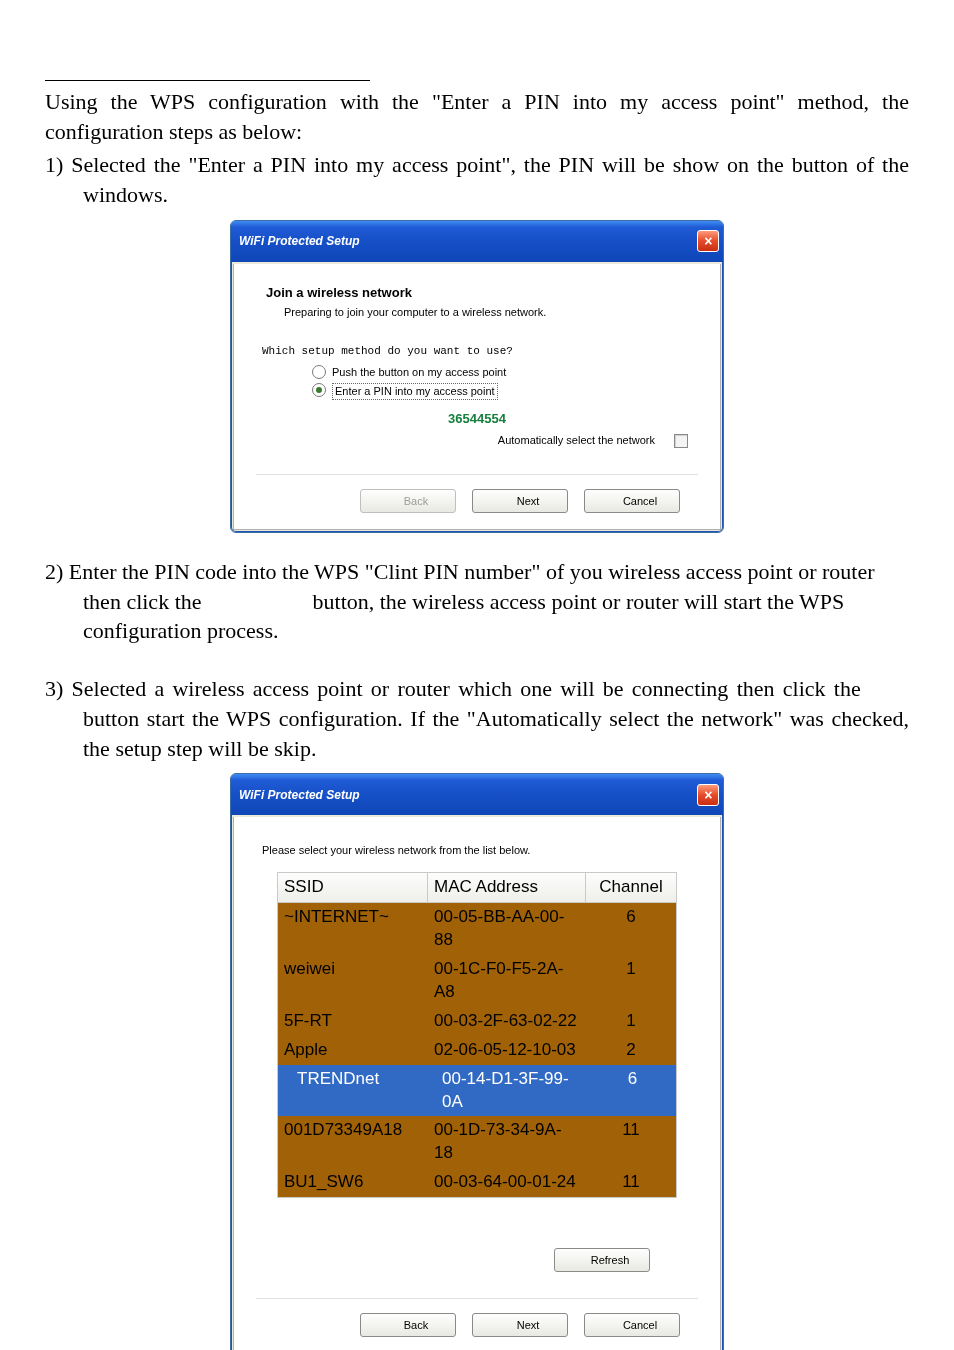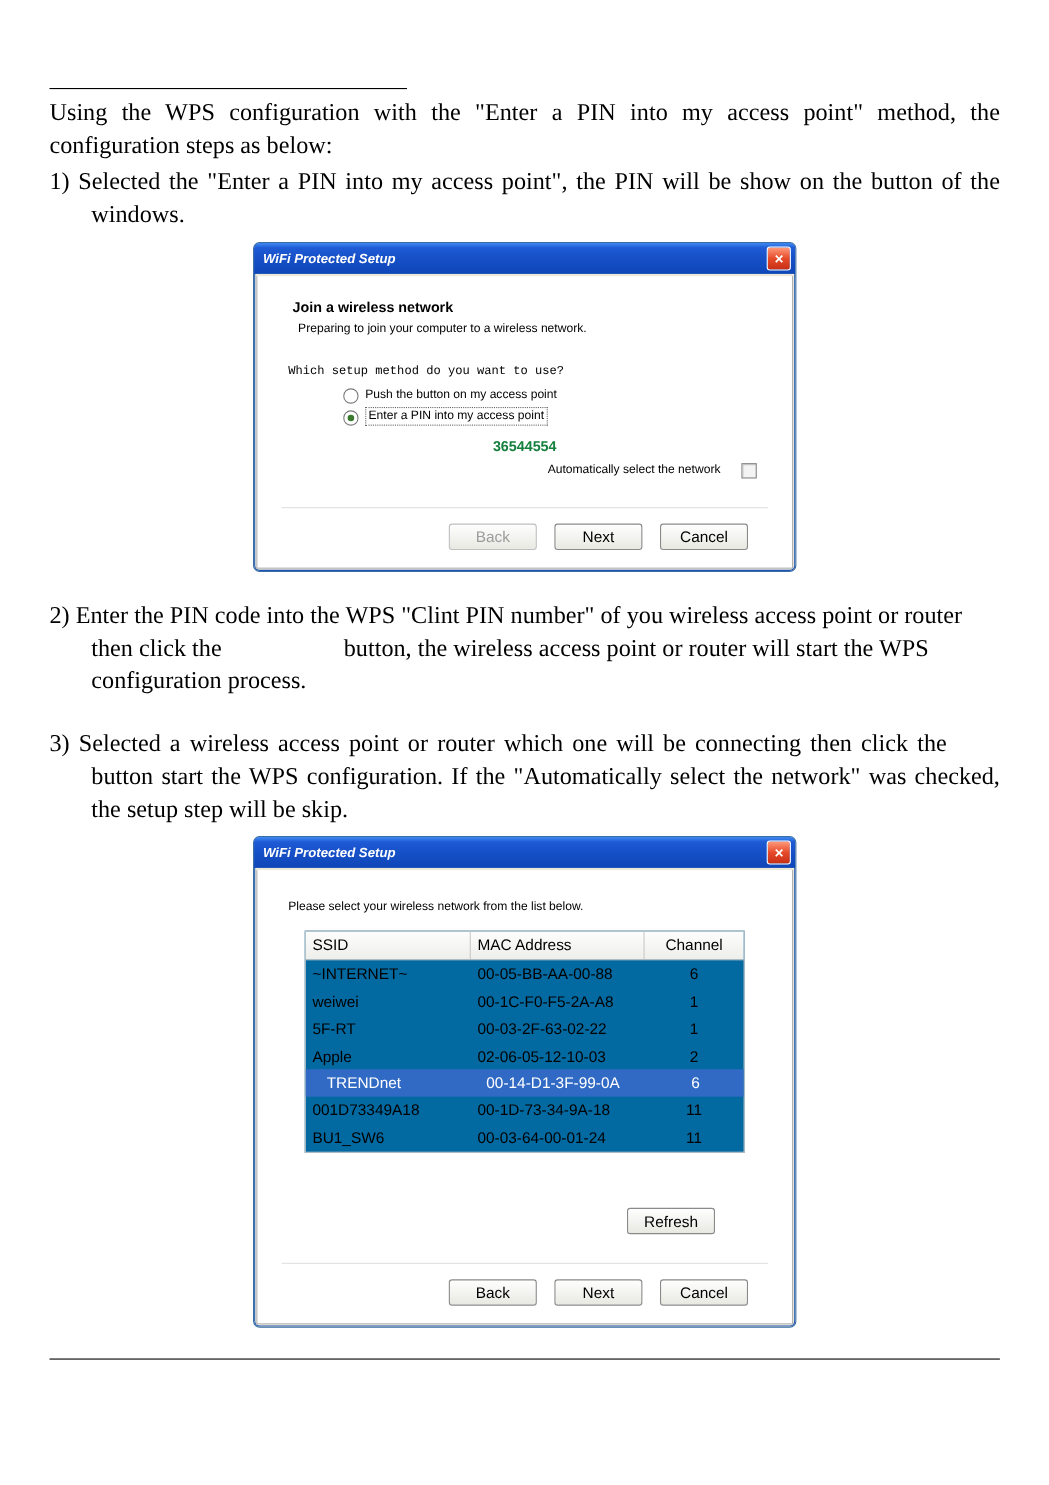--- a/index.html
+++ b/index.html
@@ -3,41 +3,41 @@
 <meta charset="utf-8">
 <style>
   html,body{margin:0;padding:0;background:#fff;color:#000;}
   .page{width:954px;margin:0 auto;padding:80px 45px 30px;box-sizing:border-box;font-family:"Times New Roman",serif;font-size:22px;line-height:1.35;}
   .hr-top{border-top:1.5px solid #000;width:325px;margin:0 0 6px;}
   .body-text{text-align:justify;}
   .num-item{margin-top:4px;}
   .indent{padding-left:38px;text-indent:-38px;}
   .dialog-wrap{display:flex;justify-content:center;margin:10px 0 24px;}
   .dialog{width:492px;background:#ece9d8;border:1px solid #3a6ea5;border-radius:6px;font-family:Tahoma,Arial,sans-serif;font-size:12px;color:#000;overflow:hidden;box-shadow:0 0 0 1px #1d55b7 inset;}
-  .titlebar{display:flex;align-items:center;justify-content:space-between;height:28px;padding:0 4px 0 8px;background:linear-gradient(to bottom,#3f8cf3 0%,#1f5bd6 15%,#1650c7 50%,#0f46b8 100%);color:#fff;font-weight:bold;font-style:italic;font-size:12px;gap:12px;}
+  .titlebar{display:flex;align-items:center;justify-content:space-between;height:41px;padding:0 4px 0 8px;background:linear-gradient(to bottom,#3f8cf3 0%,#1f5bd6 15%,#1650c7 50%,#0f46b8 100%);color:#fff;font-weight:bold;font-style:italic;font-size:12px;gap:12px;}
   .close-btn{width:20px;height:20px;background:linear-gradient(to bottom,#ff9a7a,#e64b2a 50%,#c82f13);border:1px solid #fff;border-radius:3px;color:#fff;display:flex;align-items:center;justify-content:center;font-family:Arial;font-weight:bold;font-size:14px;line-height:1;}
   .dlg-body{background:#fff;margin:2px;border:1px solid #b0b0b0;border-top:none;}
   .dlg-pad{padding:14px 22px 14px;}
   .section-title{font-weight:bold;font-size:13px;margin:6px 0 4px 10px;}
-  .section-sub{font-size:11px;margin-left:15px;}
+  .section-sub{font-size:11px;margin-left:28px;}
   .question{font-size:11px;margin:24px 0 6px 6px;font-family:Liberation Mono, monospace;}
-  .radio-row{display:flex;align-items:flex-end;gap:6px;margin:3px 0 3px 56px;font-size:11px;}
+  .radio-row{display:flex;align-items:flex-start;gap:6px;margin:3px 0 3px 56px;font-size:11px;}
   .radio{width:12px;height:12px;border:1px solid #7a7a7a;border-radius:50%;background:#fff;display:flex;align-items:center;justify-content:center;}
   .radio.sel::after{content:"";width:6px;height:6px;border-radius:50%;background:#3b7b2f;}
   .dotted{border:1px dotted #666;padding:0 2px;}
   .instr{font-size:11px;margin:26px 0 8px 6px;}
   .pin{color:#15803d;font-weight:bold;font-size:13px;text-align:center;margin:10px 0 6px;}
   .auto-row{display:flex;justify-content:flex-end;align-items:center;gap:19px;font-size:11px;margin:6px 10px 8px 0;}
   .chk{width:12px;height:12px;border:1px solid #888;background:#f4f4f4;box-shadow:inset 1px 1px 1px rgba(0,0,0,.15);}
   .btn-row{display:flex;justify-content:flex-end;gap:16px;border-top:1px solid #e0e0e0;padding:14px 18px 2px;margin-top:26px;}
-  .btn{width:78px;height:22px;border:1px solid #8a8a8a;border-radius:3px;background:linear-gradient(to bottom,#fefefe,#e9e9e2);font-family:Tahoma,sans-serif;font-size:14px;display:flex;align-items:center;justify-content:center;}
+  .btn{width:78px;height:22px;border:1px solid #8a8a8a;border-radius:3px;background:linear-gradient(to bottom,#fefefe,#e9e9e2);font-family:Tahoma,sans-serif;font-size:11px;display:flex;align-items:center;justify-content:center;padding-left:16px;}
   .btn.disabled{color:#9c9c9c;border-color:#bfbfbf;}
   
   .list-instr{font-size:11px;margin:12px 6px 14px;}
-  .tbl{width:398px;margin:0 auto;border:1px solid #c9c9c9;background:#0369a1;font-size:14px;}
+  .tbl{width:398px;margin:0 auto;border:1px solid #c9c9c9;background:#a16207;font-size:17px;}
   .th-row{display:flex;background:linear-gradient(to bottom,#fdfdfd,#eeeeea);border-bottom:1px solid #c9c9c9;}
   .th,.td{padding:3px 6px;box-sizing:border-box;}
   .th{border-right:1px solid #c9c9c9;}
   .c1{width:150px;}
   .c2{width:158px;}
   .c3{width:90px;text-align:center;}
   .row{display:flex;}
   .row.sel{background:#316ac5;color:#fff;padding-left:13px;}
   .refresh-wrap{display:flex;justify-content:flex-end;padding:50px 48px 0 0;}
   .hr-bot{border-top:1px solid #000;margin:28px 0 6px;}

